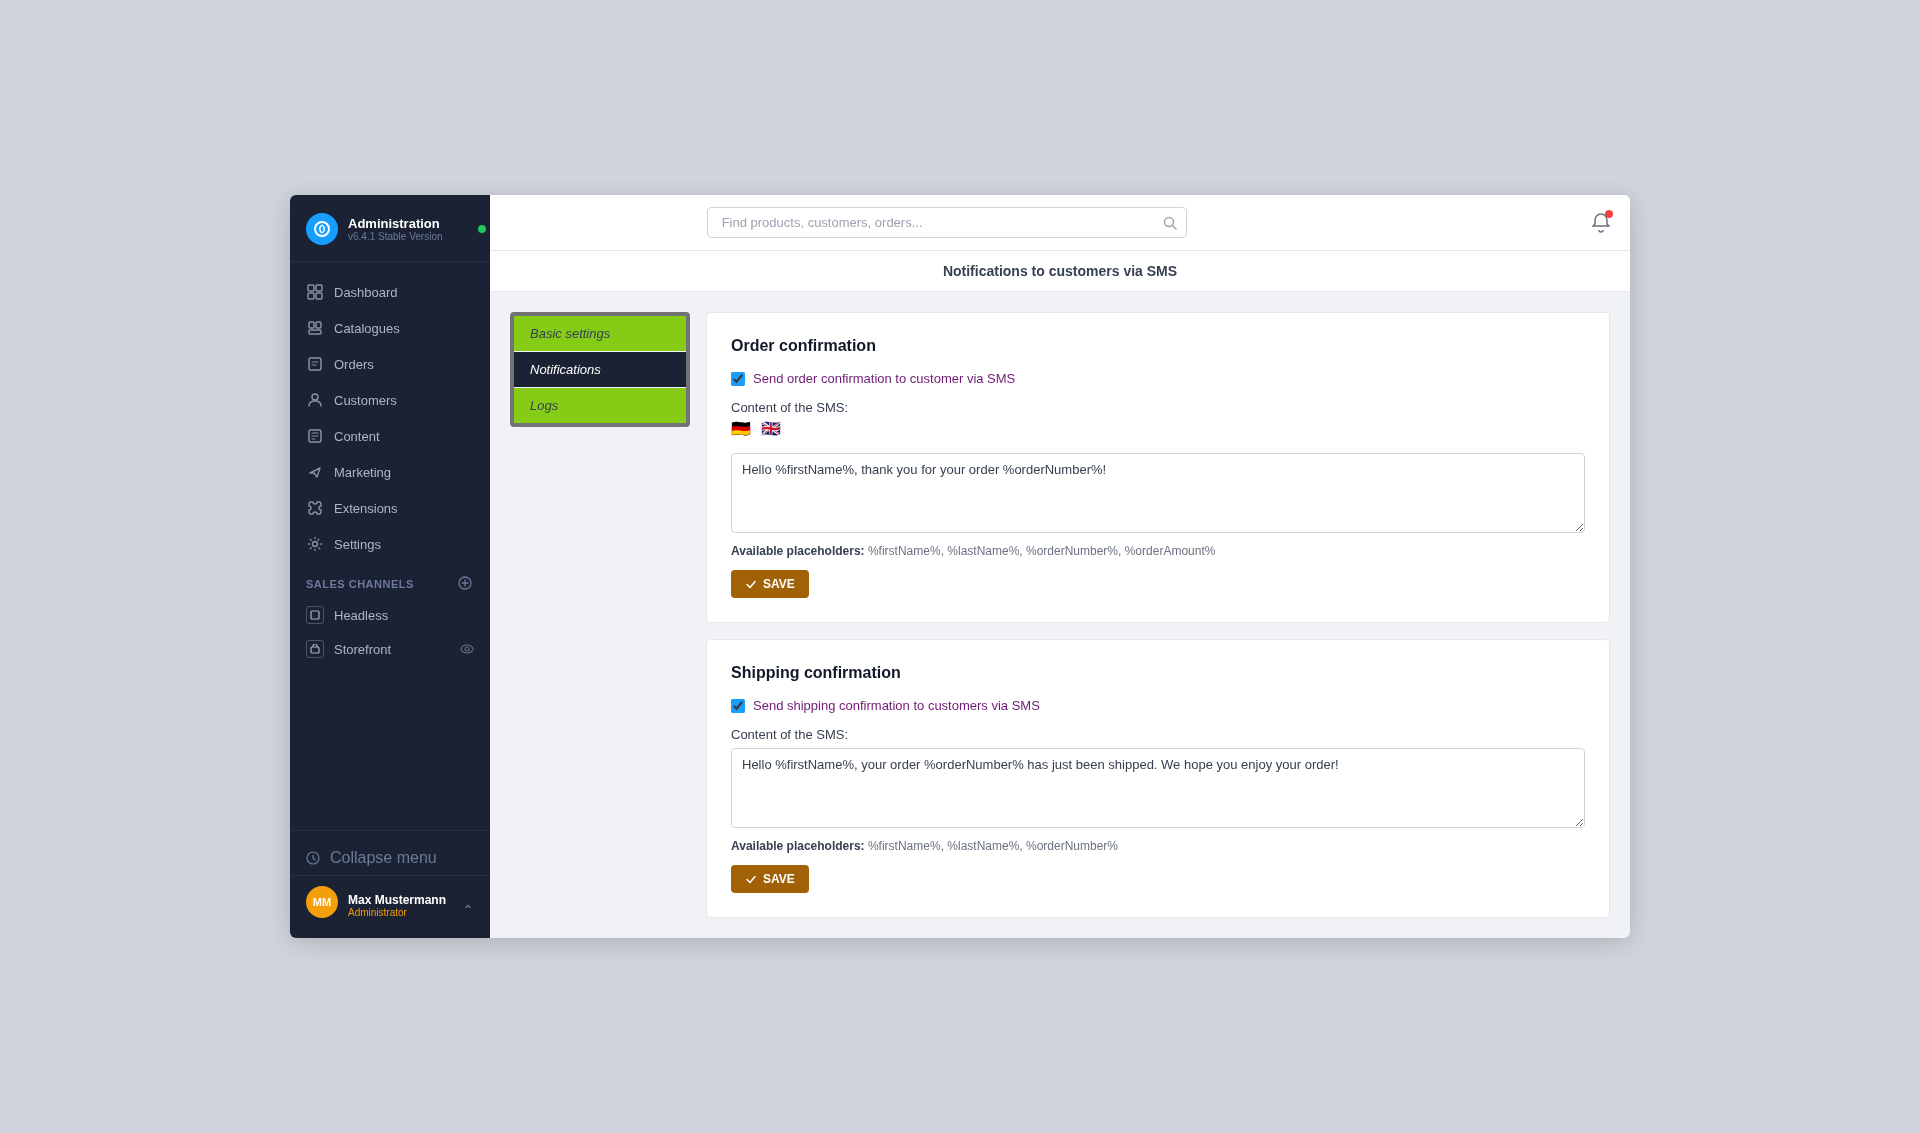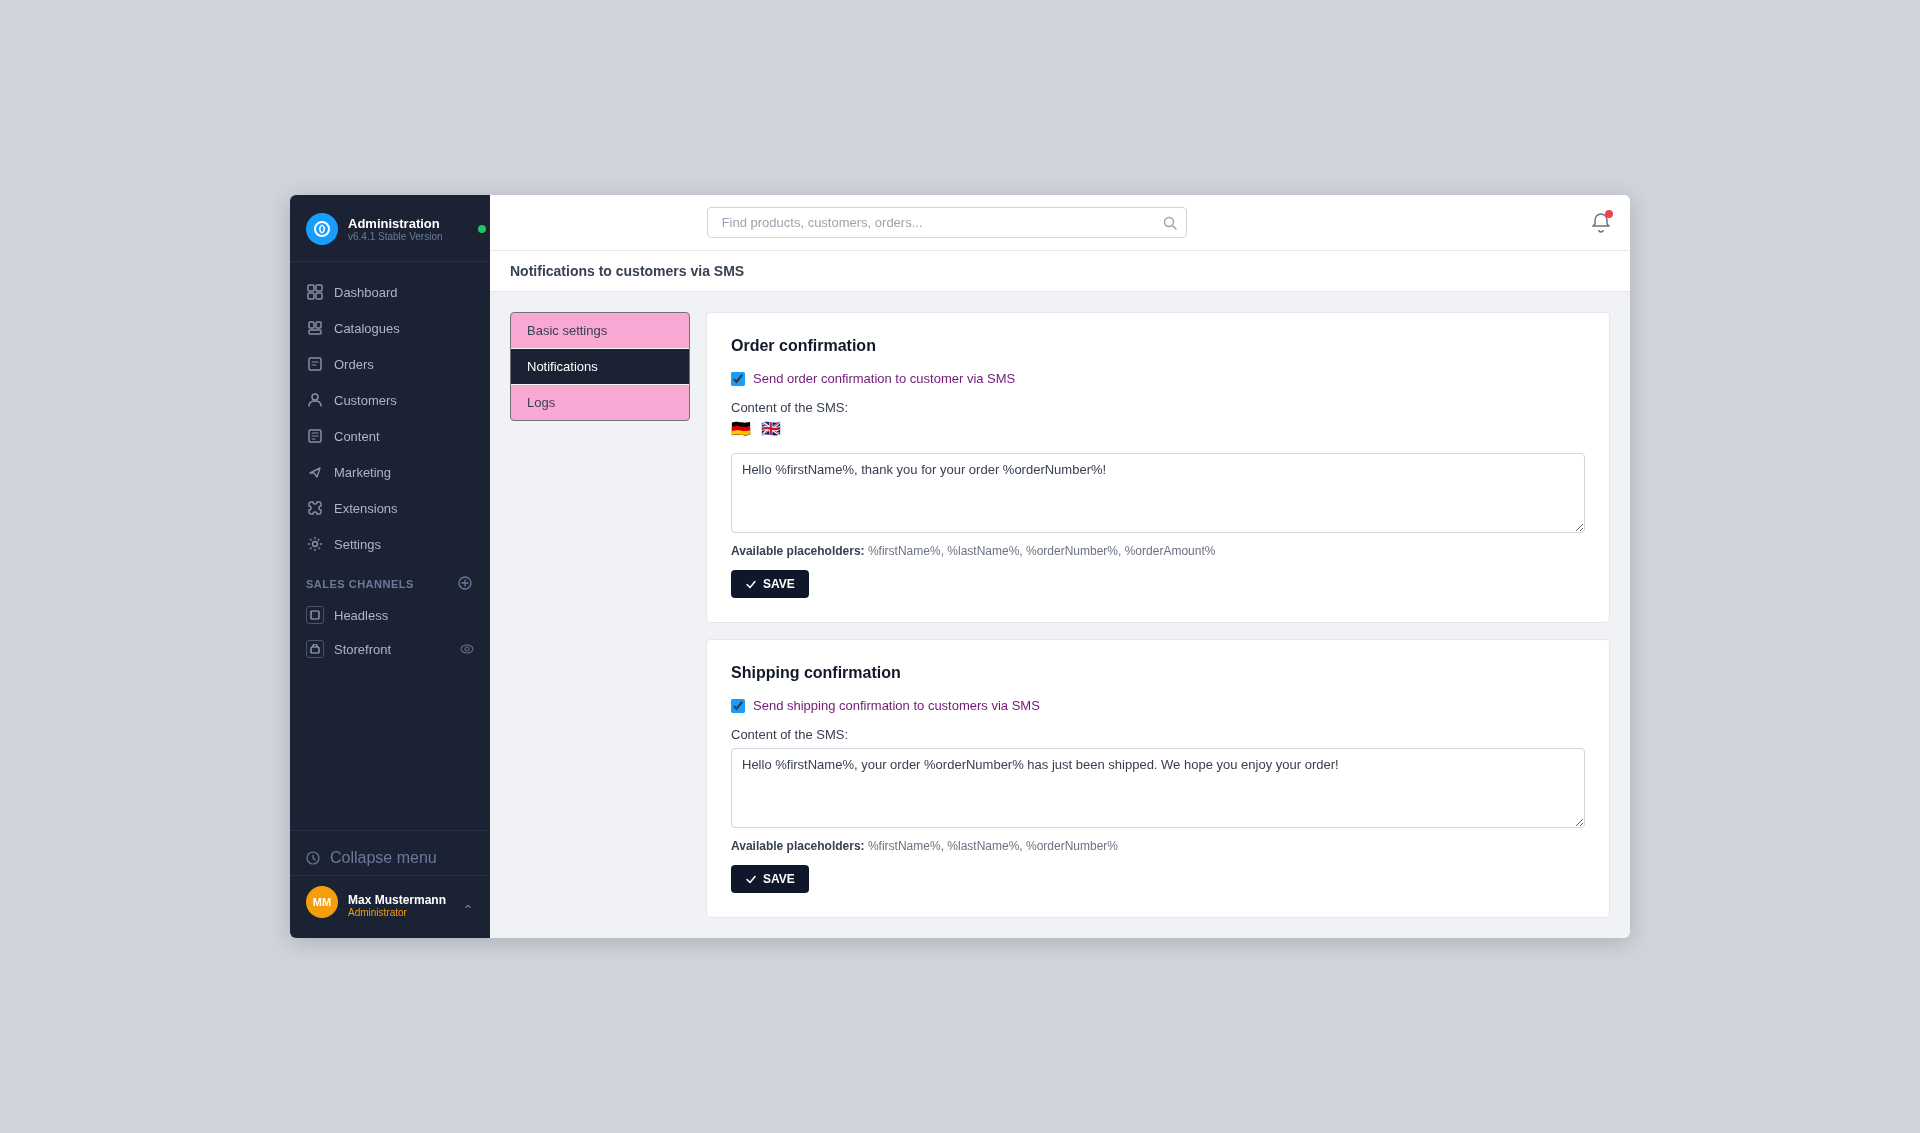--- a/index.html
+++ b/index.html
@@ -231,21 +231,21 @@
       width: 8px;
       height: 8px;
       background: #ef4444;
       border-radius: 50%;
     }
     
     .page-header {
       background: #fff;
       border-bottom: 1px solid #e5e7eb;
       padding: 12px 20px;
-      text-align: left;
+      text-align: center;
     }
     .page-header-title {
       font-size: 14px;
       font-weight: 600;
       color: #374151;
     }
     
     .content-area {
       flex: 1;
       display: flex;
@@ -253,24 +253,25 @@
       padding: 20px;
       overflow-y: auto;
     }
     
     .left-panel {
       width: 180px;
       min-width: 180px;
       margin-right: 16px;
     }
     .left-menu {
-      background: #f9a8d4;
-      border: 1px solid #737373;
+      background: #84cc16;
+      border: 4px solid #737373;
       border-radius: 4px;
       overflow: hidden;
+      font-style: italic;
     }
     .left-menu-item {
       padding: 10px 16px;
       font-size: 13px;
       color: #374151;
       cursor: pointer;
       border-bottom: 1px solid #f3f4f6;
     }
     .left-menu-item:last-child { border-bottom: none; }
     .left-menu-item.active {
@@ -336,21 +337,21 @@
       color: #6b7280;
       margin-top: 8px;
       margin-bottom: 12px;
     }
     .placeholders-text strong { color: #374151; }
     .save-btn {
       display: inline-flex;
       align-items: center;
       gap: 6px;
       padding: 7px 14px;
-      background: #0f172a;
+      background: #a16207;
       color: #fff;
       border: none;
       border-radius: 4px;
       font-size: 12px;
       font-weight: 600;
       cursor: pointer;
     }
     
     .flag-row {
       display: flex;

